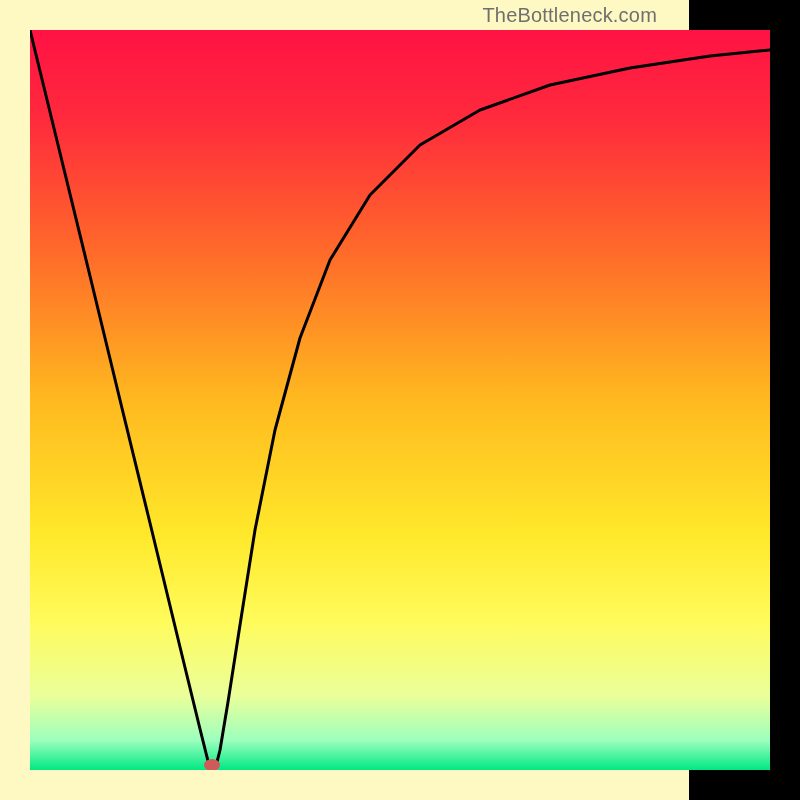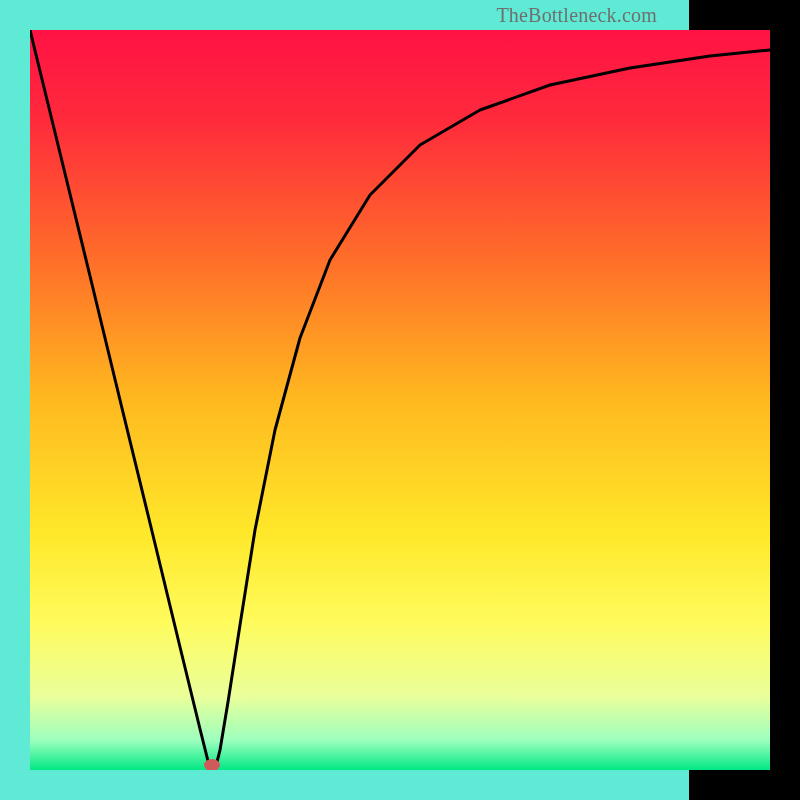--- a/index.html
+++ b/index.html
@@ -8,22 +8,21 @@
     width: 800px;
     height: 800px;
     background: #000;
     font-family: Arial, Helvetica, sans-serif;
     overflow: hidden;
   }
   .frame {
     position: relative;
     width: 689px;
     height: 800px;
-    background: #5eead4;
-    font-family: Liberation Serif, serif;
+    background: #fef9c3;
   }
   .plot-area {
     position: absolute;
     left: 30px;
     top: 30px;
     width: 740px;
     height: 740px;
   }
   .watermark {
     position: absolute;

